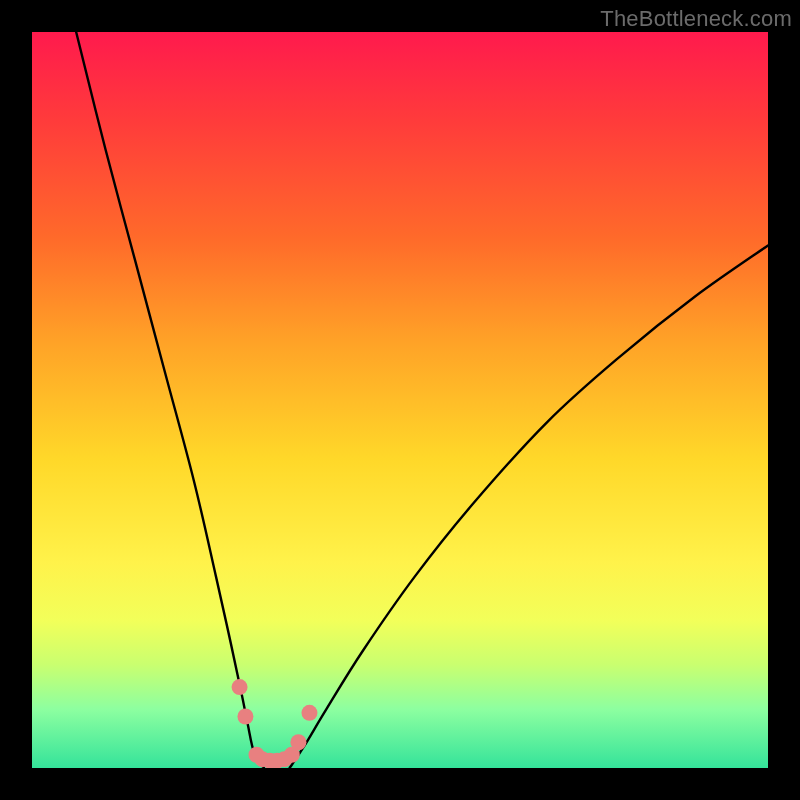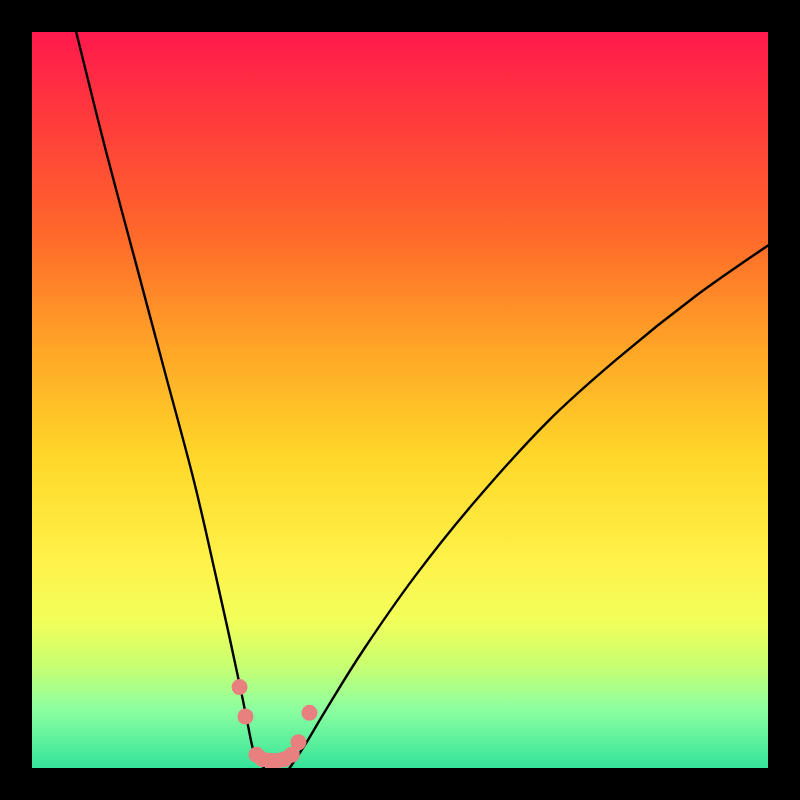--- a/index.html
+++ b/index.html
@@ -71,13 +71,14 @@
           <circle cx="230.368" cy="727.168" r="8" fill="#e88080"></circle>
           <circle cx="237.728" cy="728.64" r="8" fill="#e88080"></circle>
           <circle cx="245.08800000000002" cy="728.64" r="8" fill="#e88080"></circle>
           <circle cx="252.448" cy="727.168" r="8" fill="#e88080"></circle>
           <circle cx="259.808" cy="722.752" r="8" fill="#e88080"></circle>
           <circle cx="266.432" cy="710.24" r="8" fill="#e88080"></circle>
           <circle cx="277.472" cy="680.8" r="8" fill="#e88080"></circle>
         </g>
     </svg>
   </div>
+  <div class="watermark">TheBottleneck.com</div>
 </div>
 
 </body></html>

